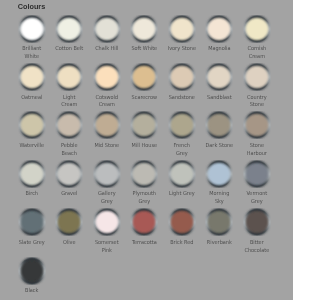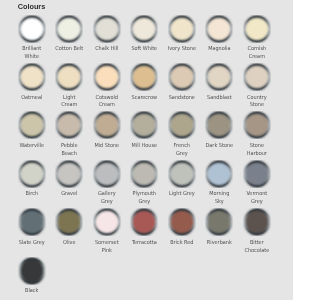--- a/index.html
+++ b/index.html
@@ -1,20 +1,20 @@
 <!DOCTYPE html>
 <html><head>
 <meta charset="utf-8">
 <title>Colours</title>
 <style>
   html,body{margin:0;padding:0;background:#ffffff;}
   body{width:293px;height:300px;overflow:hidden;
        font-family:"Liberation Sans",sans-serif;
        -webkit-font-smoothing:antialiased;}
-  #palette{position:relative;width:293px;height:300px;background:#e5e5e5;}
+  #palette{position:relative;width:293px;height:300px;background:#a3a3a3;}
   .heading{position:absolute;left:17.7px;top:3.3px;font-size:7.3px;font-weight:bold;
            color:#2e2e2e;line-height:7.3px;will-change:opacity;}
   .grid{position:absolute;left:13.0px;top:14.7px;width:282px;}
   .swatch{float:left;width:37.52px;height:48.4px;text-align:center;box-sizing:border-box;}
   .disc-wrap{height:28px;line-height:0;}
   .disc{display:inline-block;}
   .label{will-change:opacity;margin:2.6px auto 0;width:29px;font-size:5.5px;
          font-family:"DejaVu Sans",sans-serif;font-stretch:condensed;
          line-height:7.8px;color:#4f4f4f;}
   #defs{position:absolute;width:0;height:0;overflow:hidden;}

